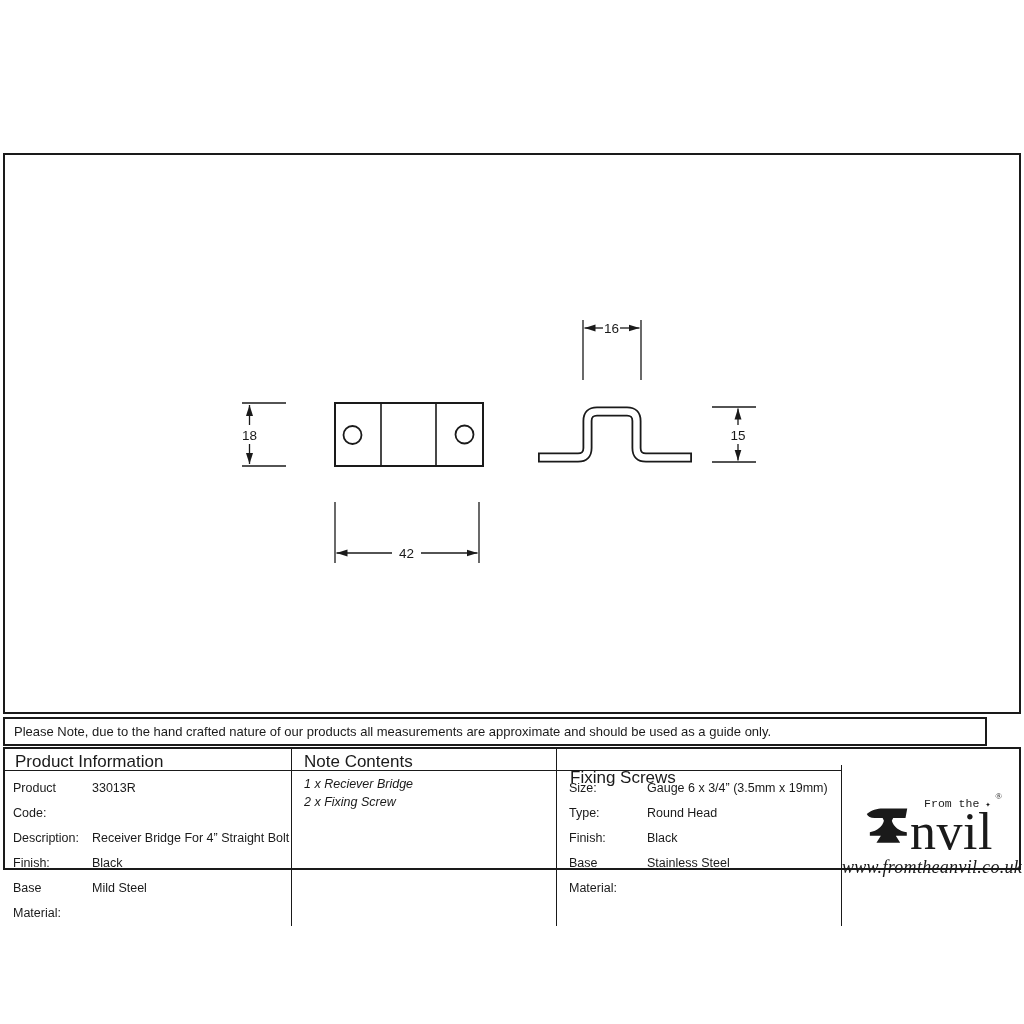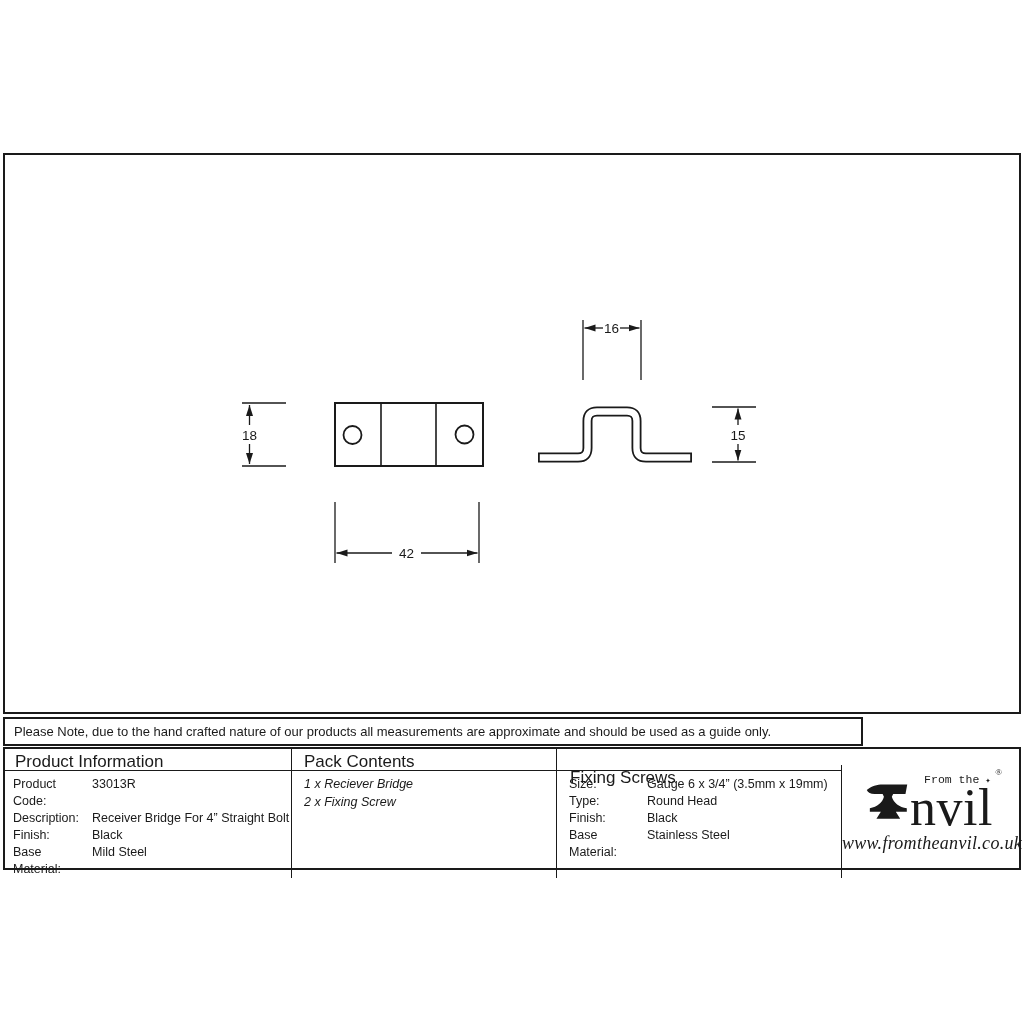--- a/index.html
+++ b/index.html
@@ -5,31 +5,31 @@
   * { margin:0; padding:0; box-sizing:border-box; }
   html,body { width:1024px; height:1024px; background:#ffffff; font-family:"Liberation Sans", sans-serif; color:#1a1a1a; }
   .page { position:relative; width:1024px; height:1024px; background:#fff; overflow:hidden; }
 
   
   .drawing-box { position:absolute; left:3px; top:153px; width:1018px; height:561px; border:2px solid #1a1a1a; background:#fff; }
   .drawing-box svg { display:block; width:100%; height:100%; }
   svg text { font-family:"Liberation Sans", sans-serif; font-size:13.5px; fill:#1a1a1a; }
 
   
-  .note-bar { position:absolute; left:3px; top:717px; width:860px; height:29px; border:2px solid #1a1a1a; background:#fff;
+  .note-bar { position:absolute; left:3px; top:717px; width:984px; height:29px; border:2px solid #1a1a1a; background:#fff;
               display:flex; align-items:center; padding-left:9px; font-size:13px; }
 
   
   .spec-table { position:absolute; left:3px; top:747px; width:1018px; height:123px; border:2px solid #1a1a1a; background:#fff;
                 display:grid; grid-template-columns:287px 265px 285px 1fr; grid-template-rows:22px 1fr; }
   .th { border-right:1.5px solid #1a1a1a; border-bottom:1.5px solid #1a1a1a; font-size:17px; padding:3px 0 0 10px; }
   .th.c2 { padding-left:12px; }
   .th.c3 { padding-left:13px;margin-top:16px; }
   .tb { border-right:1.5px solid #1a1a1a; padding-top:5px; font-size:12.5px; }
-  .kv { display:flex; line-height:17px; }
+  .kv { display:flex; line-height:25px; }
   .tb.c1 .k { width:87px; padding-left:8px; flex:none; }
   .tb.c3 .k { width:90px; padding-left:12px; flex:none; }
   .kv .v { white-space:nowrap; }
   .pack-line { line-height:17.5px; padding-left:12px;font-style:italic; }
 
   
   .logo-cell { grid-column:4; grid-row:1 / 3; display:flex; flex-direction:column; align-items:center; justify-content:center; }
   .logo-main { display:flex; align-items:flex-end; }
   .anvil-svg { width:44px; height:48px; margin-bottom:1px; }
   .logo-right { position:relative; margin-left:1px; padding-right:6px; }
@@ -99,21 +99,21 @@
     </svg>
   </div>
 
   <div class="note-bar">
     <span>Please Note, due to the hand crafted nature of our products all measurements are approximate and should be used as a guide only.</span>
   </div>
 
   <div class="spec-table">
 
     <div class="th c1">Product Information</div>
-    <div class="th c2">Pack Contents</div>
+    <div class="th c2">Note Contents</div>
     <div class="th c3">Fixing Screws</div>
 
     <div class="logo-cell">
       <div class="logo-main">
         <svg class="anvil-svg" viewBox="0 0 100 90">
           <path fill="#1a1a1a" d="M4 18 C14 8 28 5 40 5 L96 5 L92 27 L64 27 L61 33 C65 47 78 57 95 59 L95 67 L70 67 L80 83 L26 83 L36 67 L11 67 L11 59 C28 56 40 46 43 33 L40 27 L22 27 C12 27 7 24 4 18 Z"></path>
         </svg>
         <div class="logo-right">
           <div class="logo-top">
             <span>From the</span><span class="diamond">✦</span>

